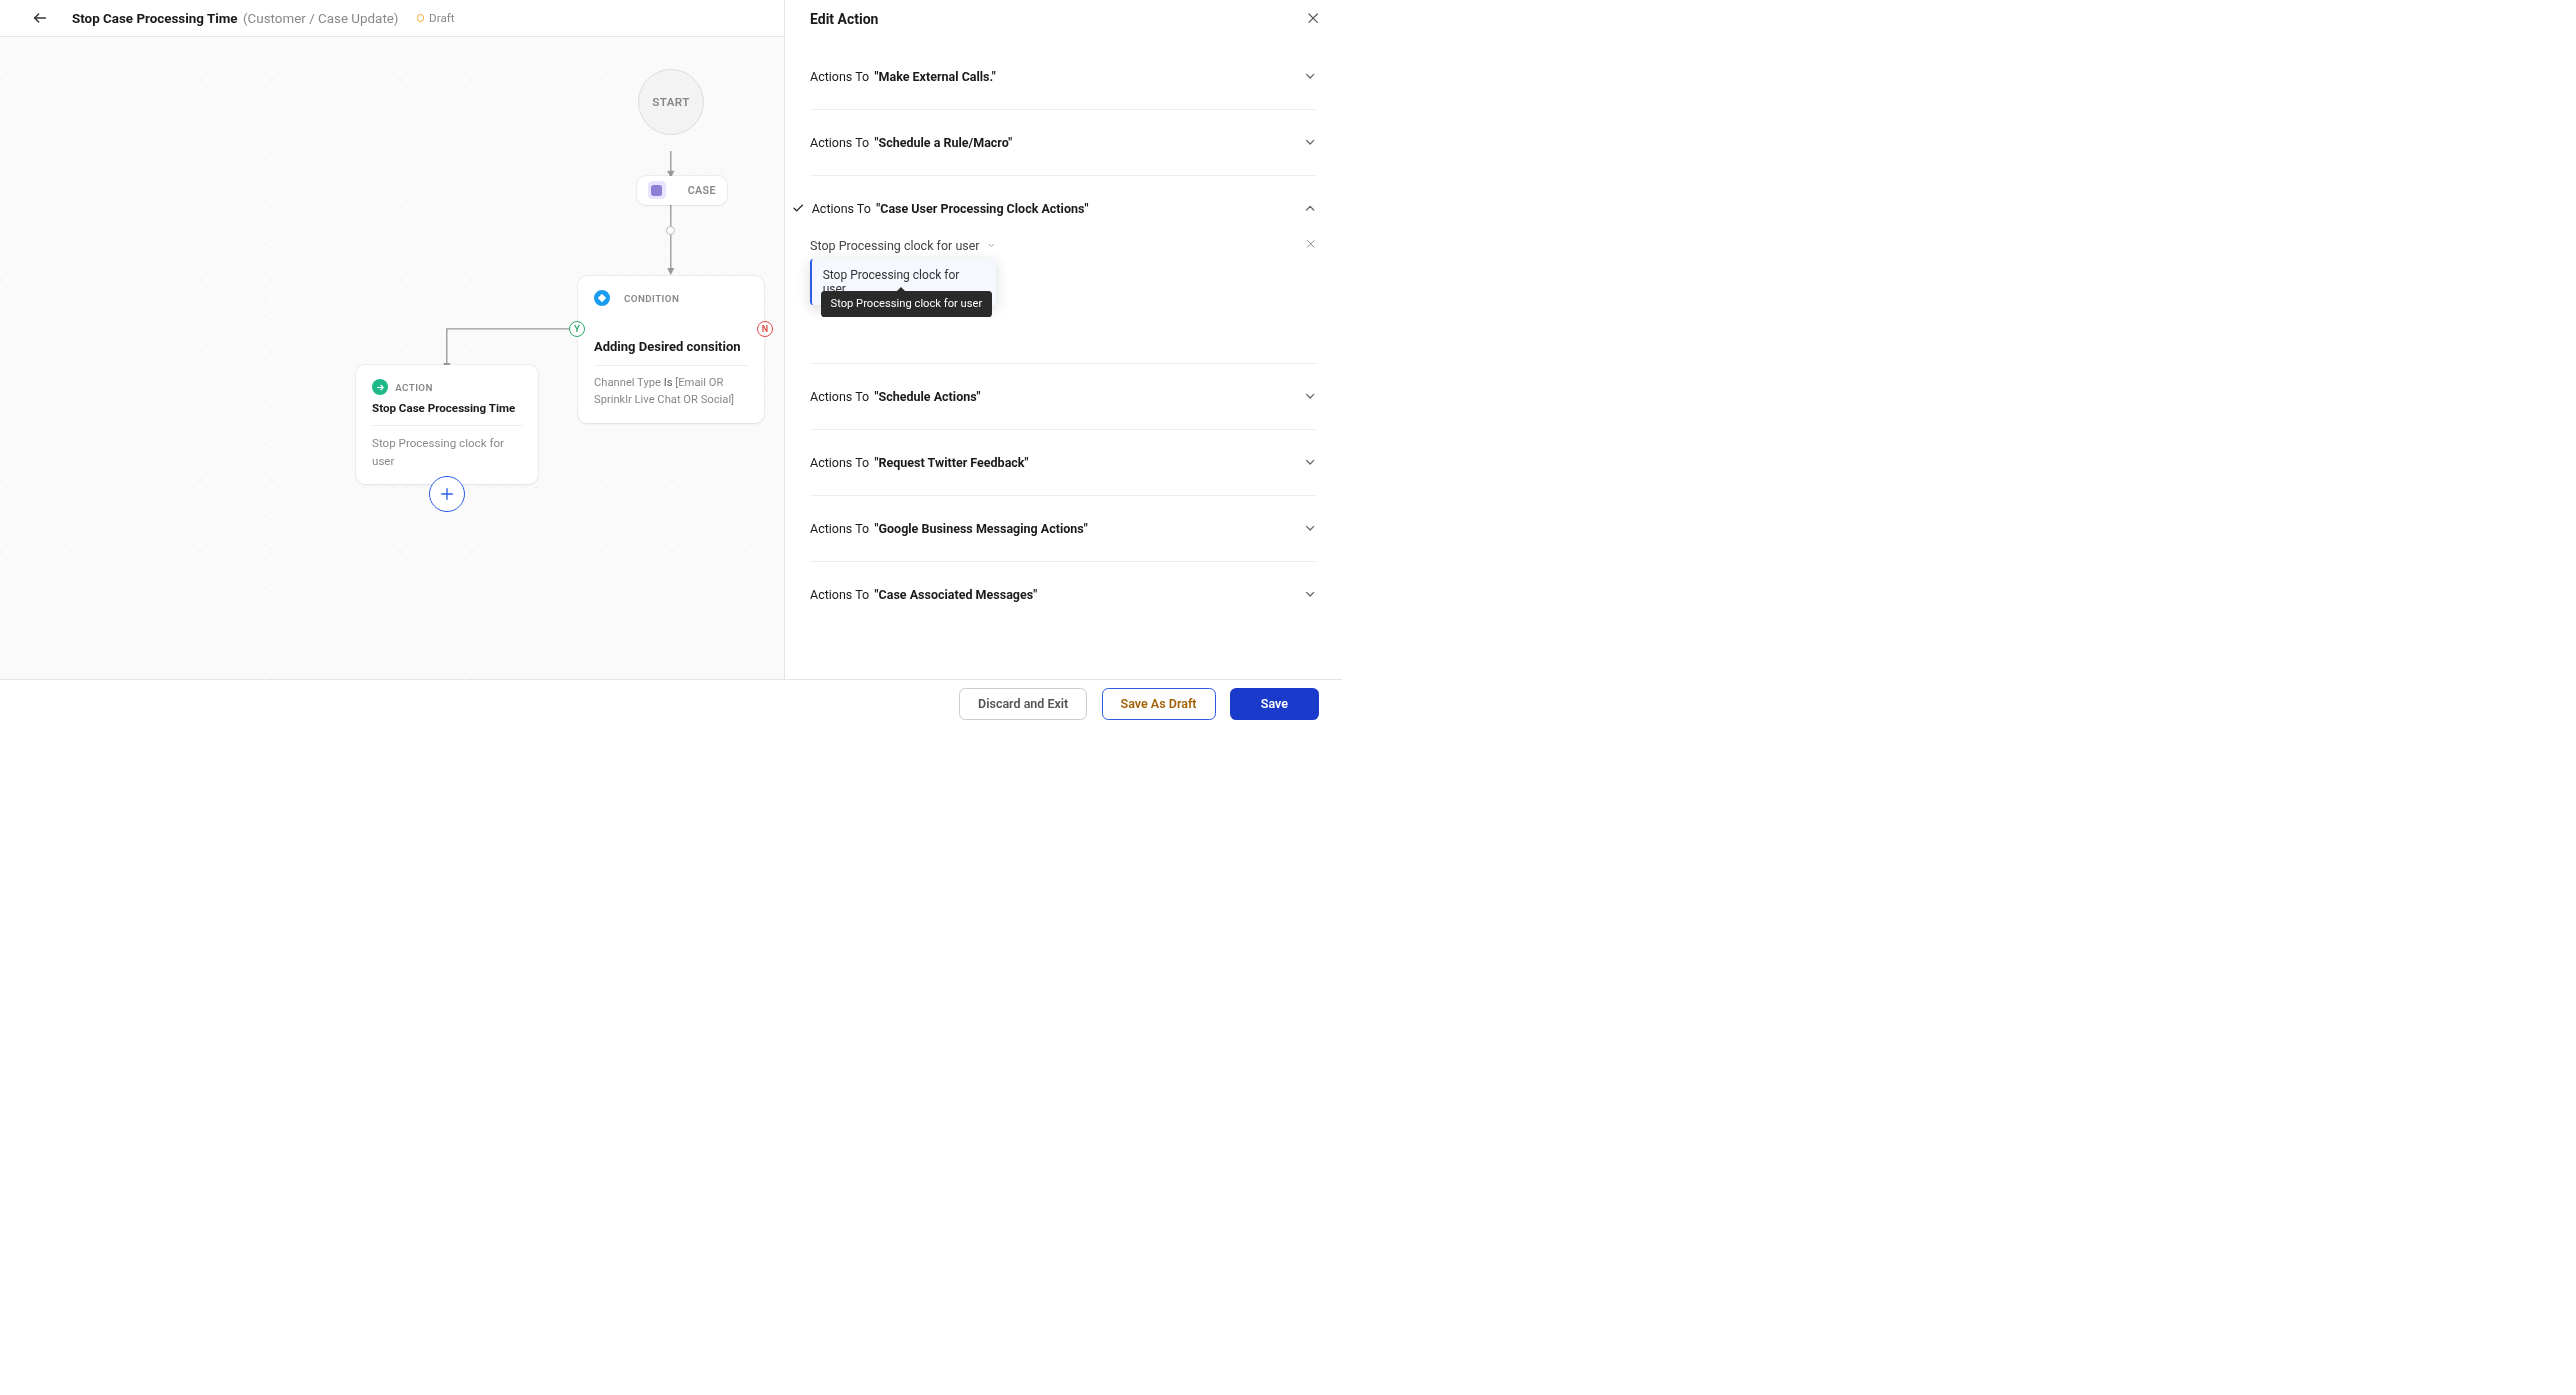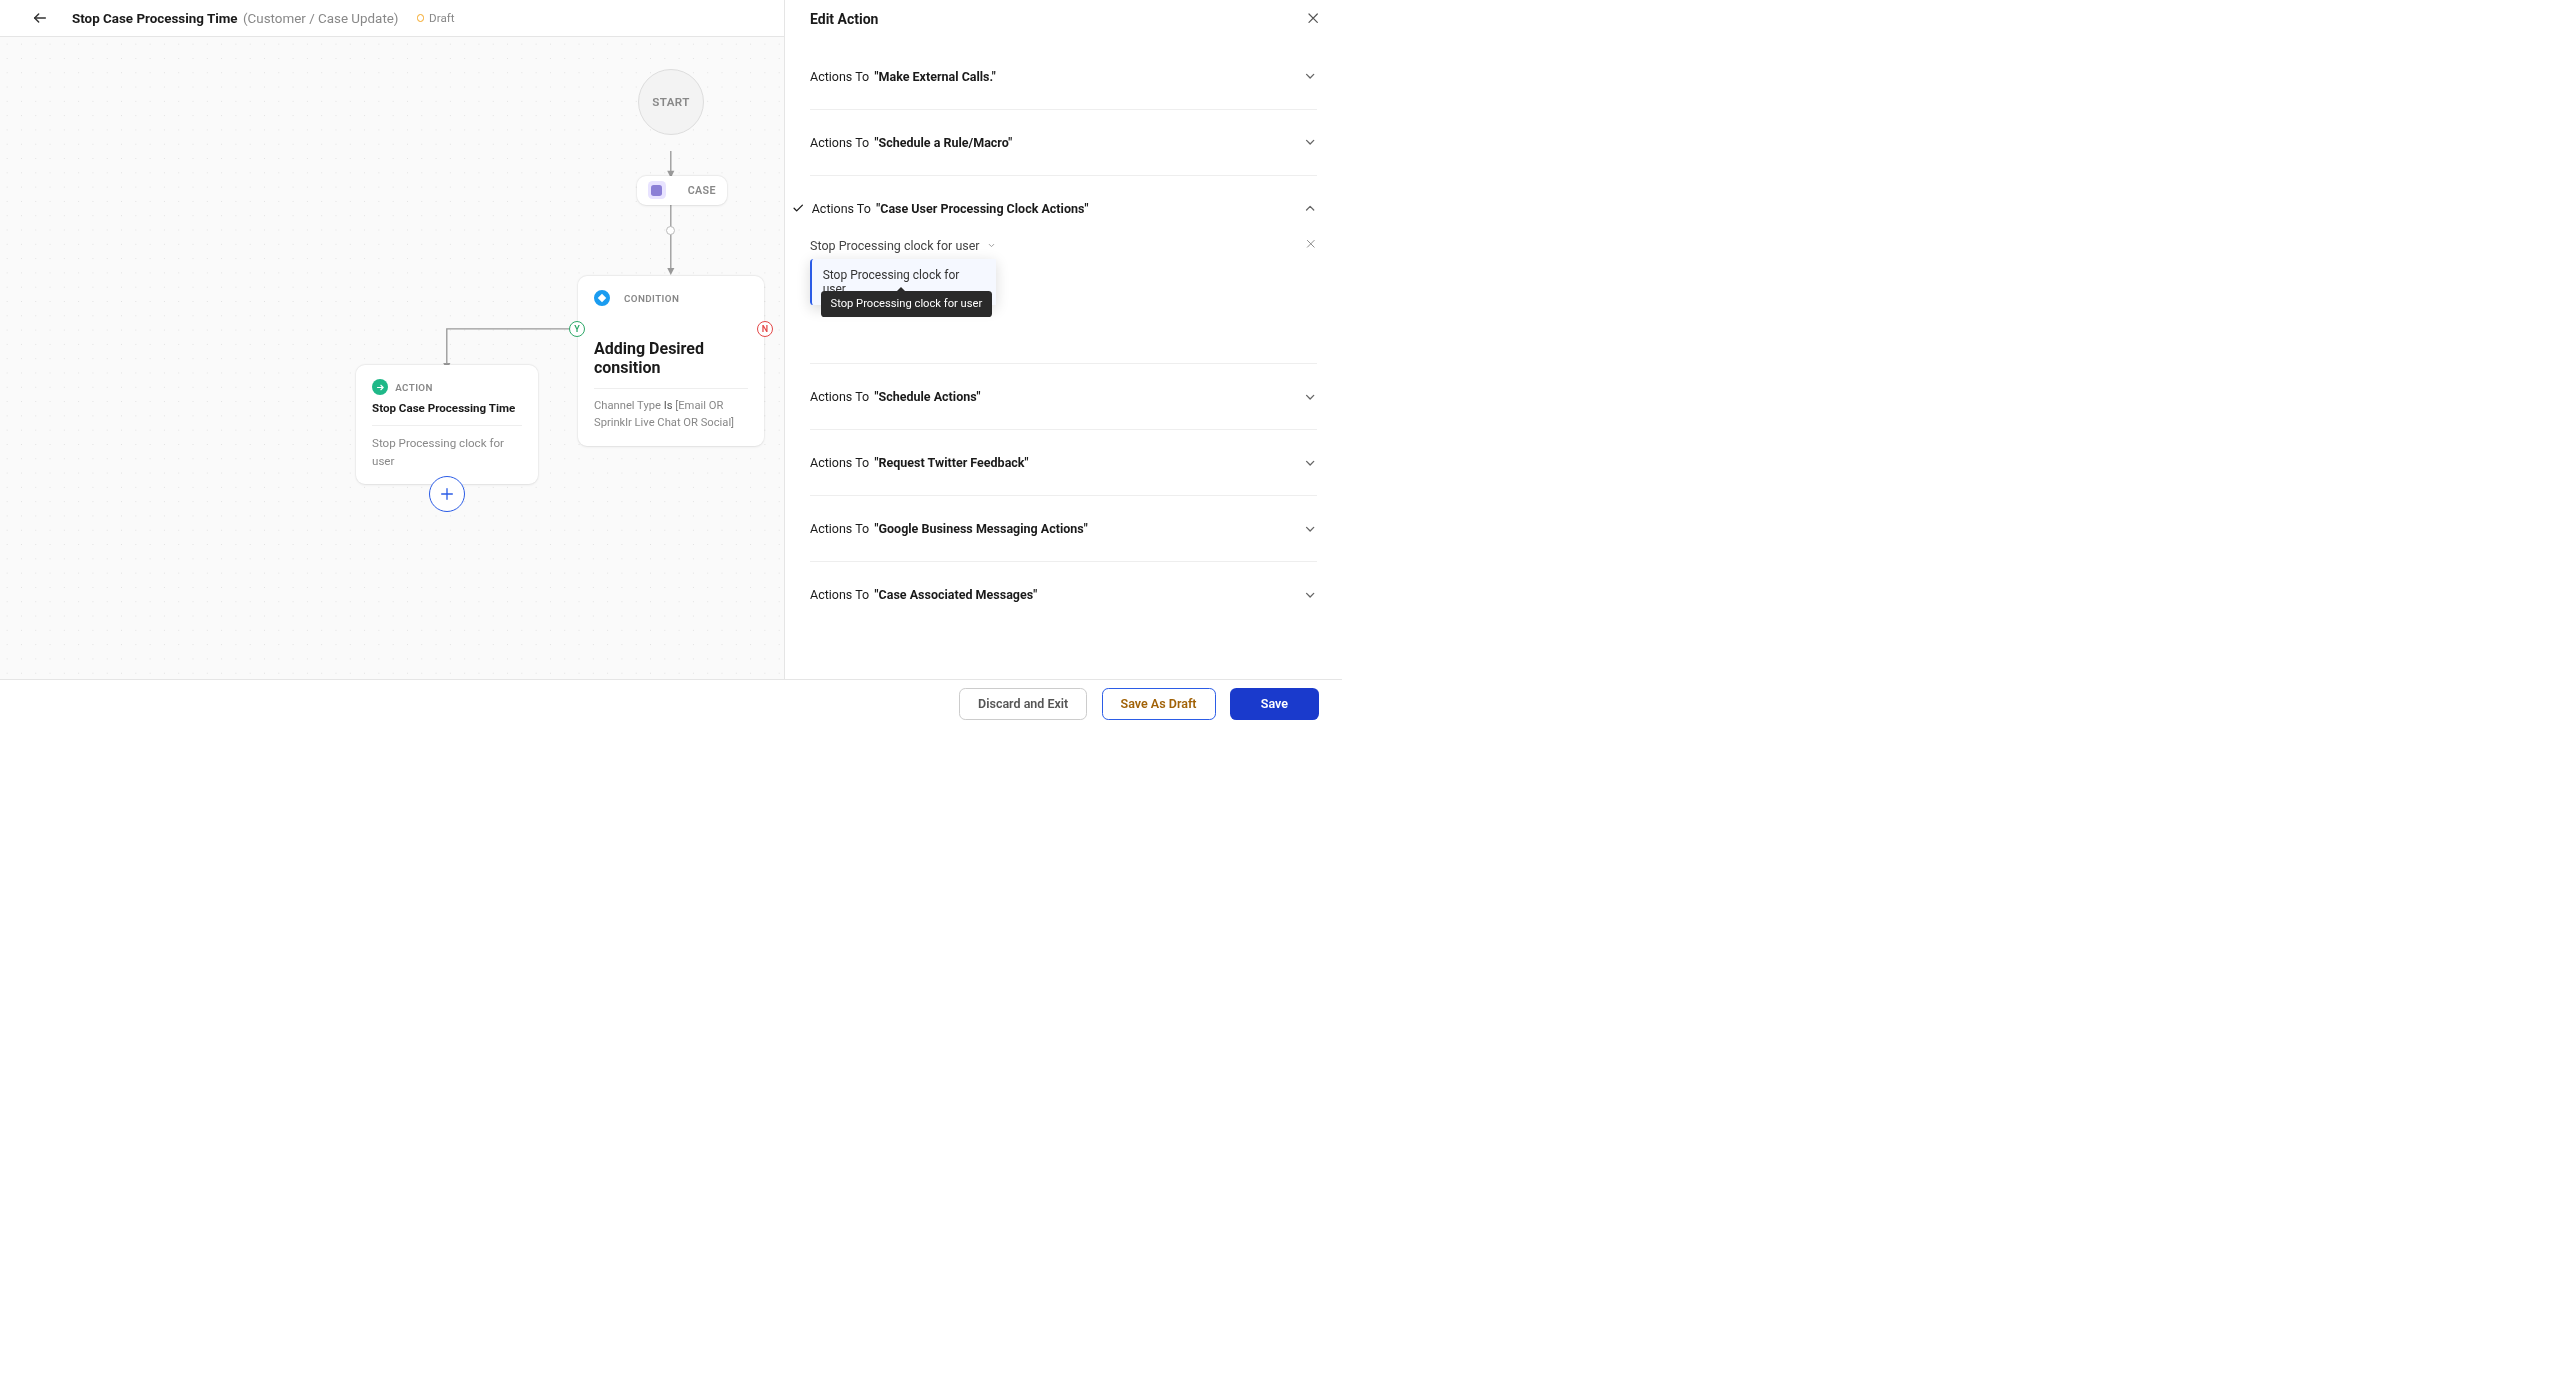--- a/index.html
+++ b/index.html
@@ -169,21 +169,21 @@
     }
     
     .condition-type {
       font-size: 9.8px;
       font-weight: 600;
       color: #888;
       letter-spacing: 0.4px;
     }
     
     .condition-title {
-      font-size: 16px;
+      font-size: 13px;
       font-weight: 700;
       color: #1a1a1a;
       margin-bottom: 10.7px;
       margin-top: 33px;
     }
     
     .condition-divider {
       border: none;
       border-top: 0.9px solid #eee;
       margin-bottom: 9px;
@@ -336,21 +336,21 @@
       border-bottom: 0.9px solid #eee;
       padding: 25px 0;
     }
     
     .action-row:first-child {
       padding-top: 32px;
     }
     
     .action-row-header {
       display: flex;
-      align-items: center;
+      align-items: flex-start;
       justify-content: space-between;
       cursor: pointer;
     }
     
     .action-row-title {
       font-size: 12.5px;
       display: flex;
       align-items: center;
       gap: 5.4px;
     }

